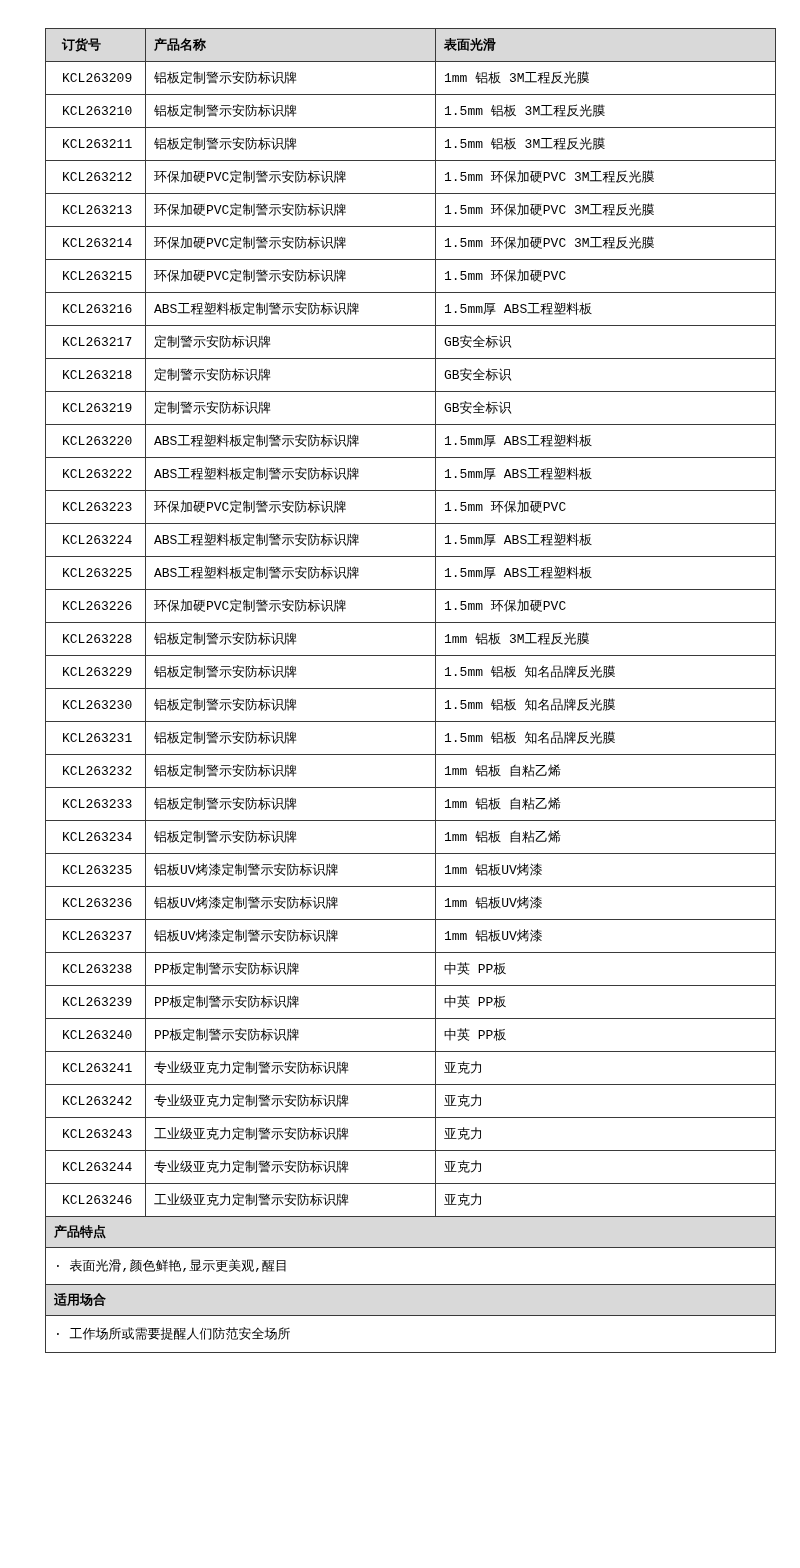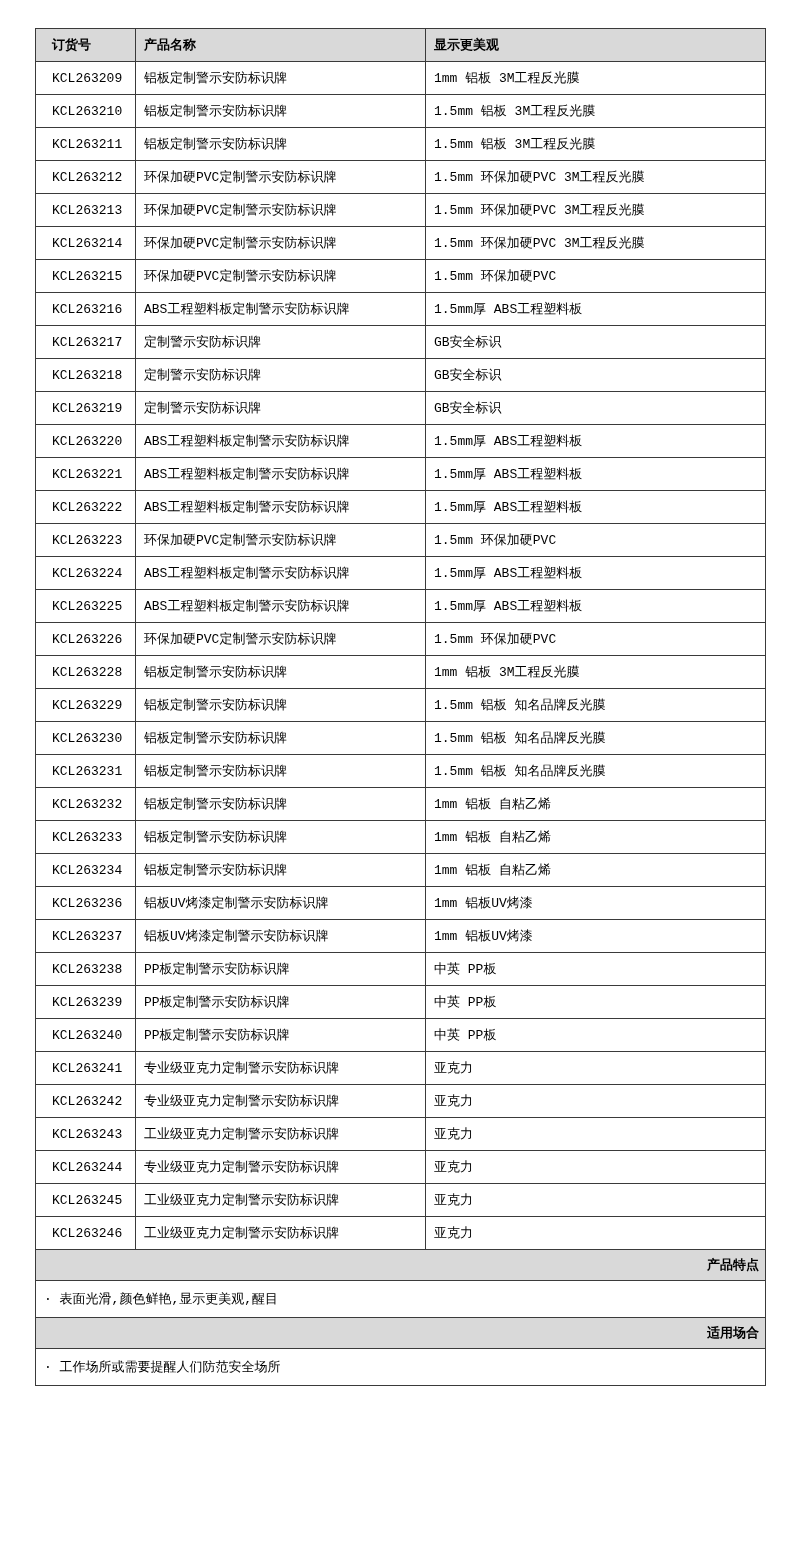--- a/index.html
+++ b/index.html
@@ -6,21 +6,21 @@
     margin: 0;
     padding: 0;
     background: #ffffff;
     font-family: "Liberation Mono", "DejaVu Sans Mono", monospace;
     color: #000000;
   }
   .page {
     width: 692px;
     min-height: 1568px;
     box-sizing: border-box;
-    padding: 28px 35px 50px 35px;
+    padding: 28px 35px 50px 45px;
     background: #ffffff;
   }
   table.spec-table {
     border-collapse: collapse;
     width: 730px;
     table-layout: fixed;
     font-size: 13px;
   }
   table.spec-table col.col-order { width: 100px; }
   table.spec-table col.col-name  { width: 290px; }
@@ -39,21 +39,21 @@
     background: #d9d9d9;
     font-weight: bold;
   }
   table.spec-table th.col-order,
   table.spec-table td.cell-order {
     padding-left: 16px;
   }
   table.spec-table tr.section-title-row td {
     background: #d9d9d9;
     font-weight: bold;
-    text-align: right;
+    text-align: left;
     height: 30px;
   }
   table.spec-table tr.section-content-row td {
     text-align: left;
     height: 36px;
   }
 </style>
 </head>
 <body>
 
@@ -61,21 +61,21 @@
   <table class="spec-table">
     <colgroup>
       <col class="col-order">
       <col class="col-name">
       <col class="col-spec">
     </colgroup>
     <thead>
       <tr>
         <th class="col-order">订货号</th>
         <th>产品名称</th>
-        <th>显示更美观</th>
+        <th>表面光滑</th>
       </tr>
     </thead>
     <tbody id="rows">
         <tr>
           <td class="cell-order">KCL263209</td>
           <td>铝板定制警示安防标识牌</td>
           <td>1mm 铝板 3M工程反光膜</td>
         </tr>
         <tr>
           <td class="cell-order">KCL263210</td>
@@ -126,25 +126,20 @@
           <td class="cell-order">KCL263219</td>
           <td>定制警示安防标识牌</td>
           <td>GB安全标识</td>
         </tr>
         <tr>
           <td class="cell-order">KCL263220</td>
           <td>ABS工程塑料板定制警示安防标识牌</td>
           <td>1.5mm厚 ABS工程塑料板</td>
         </tr>
         <tr>
-          <td class="cell-order">KCL263221</td>
-          <td>ABS工程塑料板定制警示安防标识牌</td>
-          <td>1.5mm厚 ABS工程塑料板</td>
-        </tr>
-        <tr>
           <td class="cell-order">KCL263222</td>
           <td>ABS工程塑料板定制警示安防标识牌</td>
           <td>1.5mm厚 ABS工程塑料板</td>
         </tr>
         <tr>
           <td class="cell-order">KCL263223</td>
           <td>环保加硬PVC定制警示安防标识牌</td>
           <td>1.5mm 环保加硬PVC</td>
         </tr>
         <tr>
@@ -189,20 +184,25 @@
         </tr>
         <tr>
           <td class="cell-order">KCL263233</td>
           <td>铝板定制警示安防标识牌</td>
           <td>1mm 铝板 自粘乙烯</td>
         </tr>
         <tr>
           <td class="cell-order">KCL263234</td>
           <td>铝板定制警示安防标识牌</td>
           <td>1mm 铝板 自粘乙烯</td>
+        </tr>
+        <tr>
+          <td class="cell-order">KCL263235</td>
+          <td>铝板UV烤漆定制警示安防标识牌</td>
+          <td>1mm 铝板UV烤漆</td>
         </tr>
         <tr>
           <td class="cell-order">KCL263236</td>
           <td>铝板UV烤漆定制警示安防标识牌</td>
           <td>1mm 铝板UV烤漆</td>
         </tr>
         <tr>
           <td class="cell-order">KCL263237</td>
           <td>铝板UV烤漆定制警示安防标识牌</td>
           <td>1mm 铝板UV烤漆</td>
@@ -233,25 +233,20 @@
           <td>亚克力</td>
         </tr>
         <tr>
           <td class="cell-order">KCL263243</td>
           <td>工业级亚克力定制警示安防标识牌</td>
           <td>亚克力</td>
         </tr>
         <tr>
           <td class="cell-order">KCL263244</td>
           <td>专业级亚克力定制警示安防标识牌</td>
-          <td>亚克力</td>
-        </tr>
-        <tr>
-          <td class="cell-order">KCL263245</td>
-          <td>工业级亚克力定制警示安防标识牌</td>
           <td>亚克力</td>
         </tr>
         <tr>
           <td class="cell-order">KCL263246</td>
           <td>工业级亚克力定制警示安防标识牌</td>
           <td>亚克力</td>
         </tr>
       </tbody>
     <tbody>
       <tr class="section-title-row">

